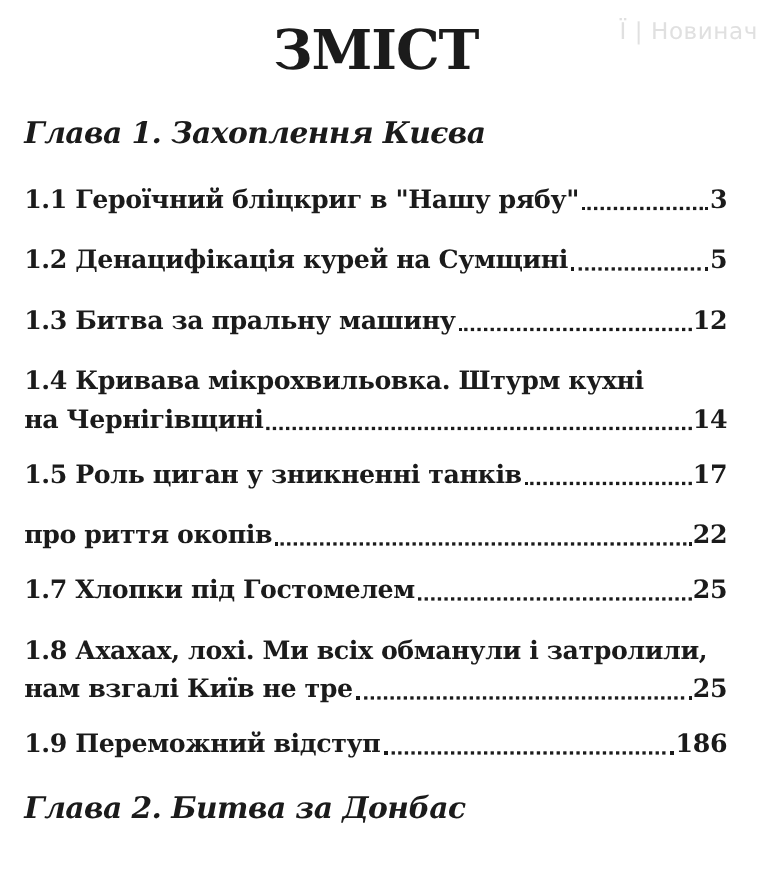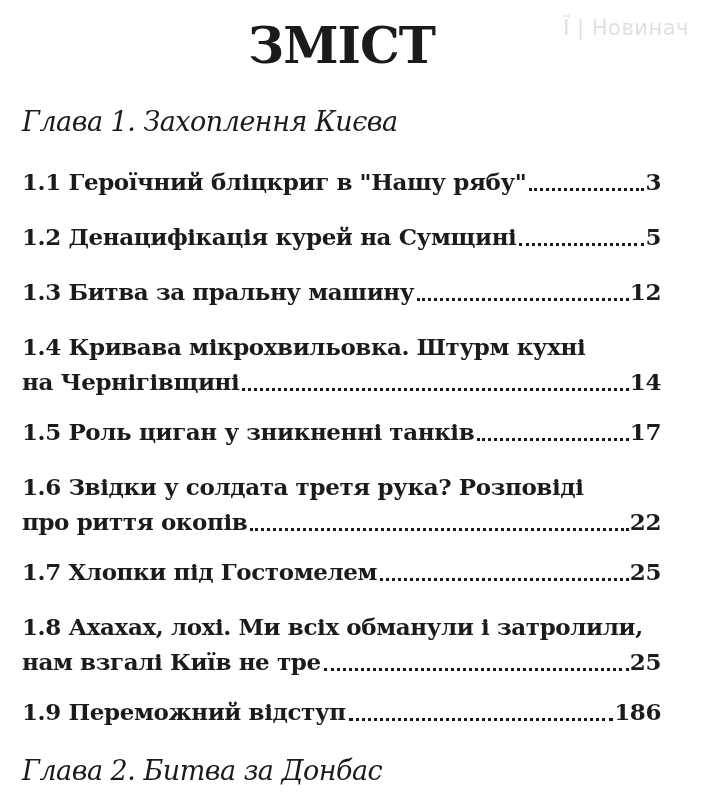--- a/index.html
+++ b/index.html
@@ -35,21 +35,21 @@
     font-size: 50px;
     line-height: 64px;
     font-weight: bold;
     letter-spacing: -1px;
     color: #1b1b1b;
   }
   .chapter-heading {
     margin: 27px 0 0 0;
     font-size: 27px;
     line-height: 33px;
-    font-weight: normal;
+    font-weight: bold;
     font-style: italic;
     letter-spacing: -0.5px;
     color: #1b1b1b;
   }
   .chapter-heading.last {
     margin-top: 25px;
   }
   .toc {
     margin-top: 26px;
   }
@@ -134,21 +134,20 @@
 
     <div class="toc-item">
       <div class="row">
         <span class="t">1.5 Роль циган у зникненні танків</span>
         <span class="leader"></span>
         <span class="pg">17</span>
       </div>
     </div>
 
     <div class="toc-item two">
-      <div class="l1">1.6 Звідки у солдата третя рука? Розповіді</div>
       <div class="row">
         <span class="t">про риття окопів</span>
         <span class="leader"></span>
         <span class="pg">22</span>
       </div>
     </div>
 
     <div class="toc-item">
       <div class="row">
         <span class="t">1.7 Хлопки під Гостомелем</span>

